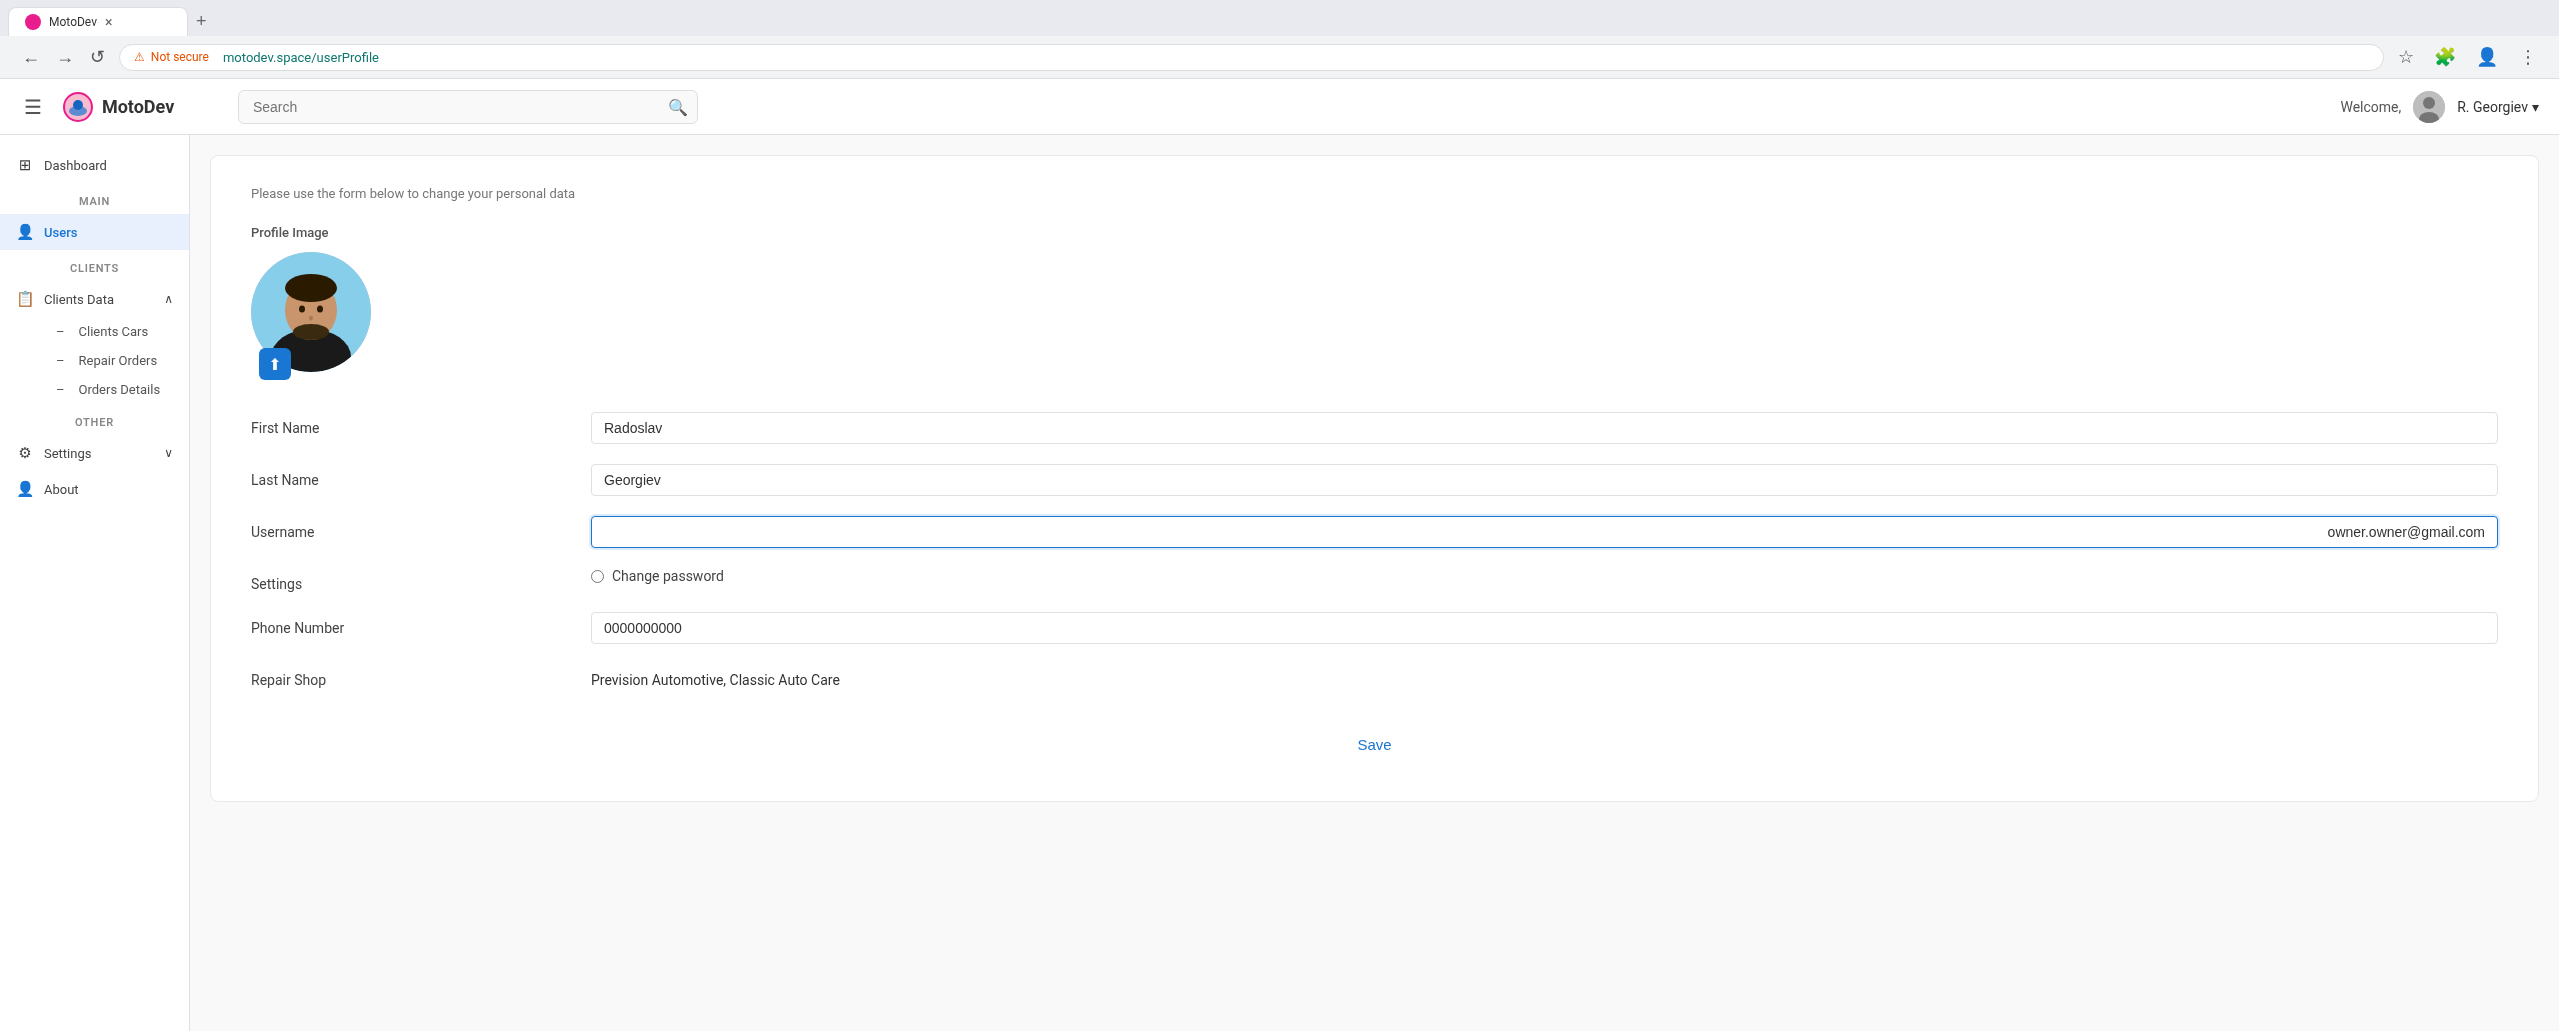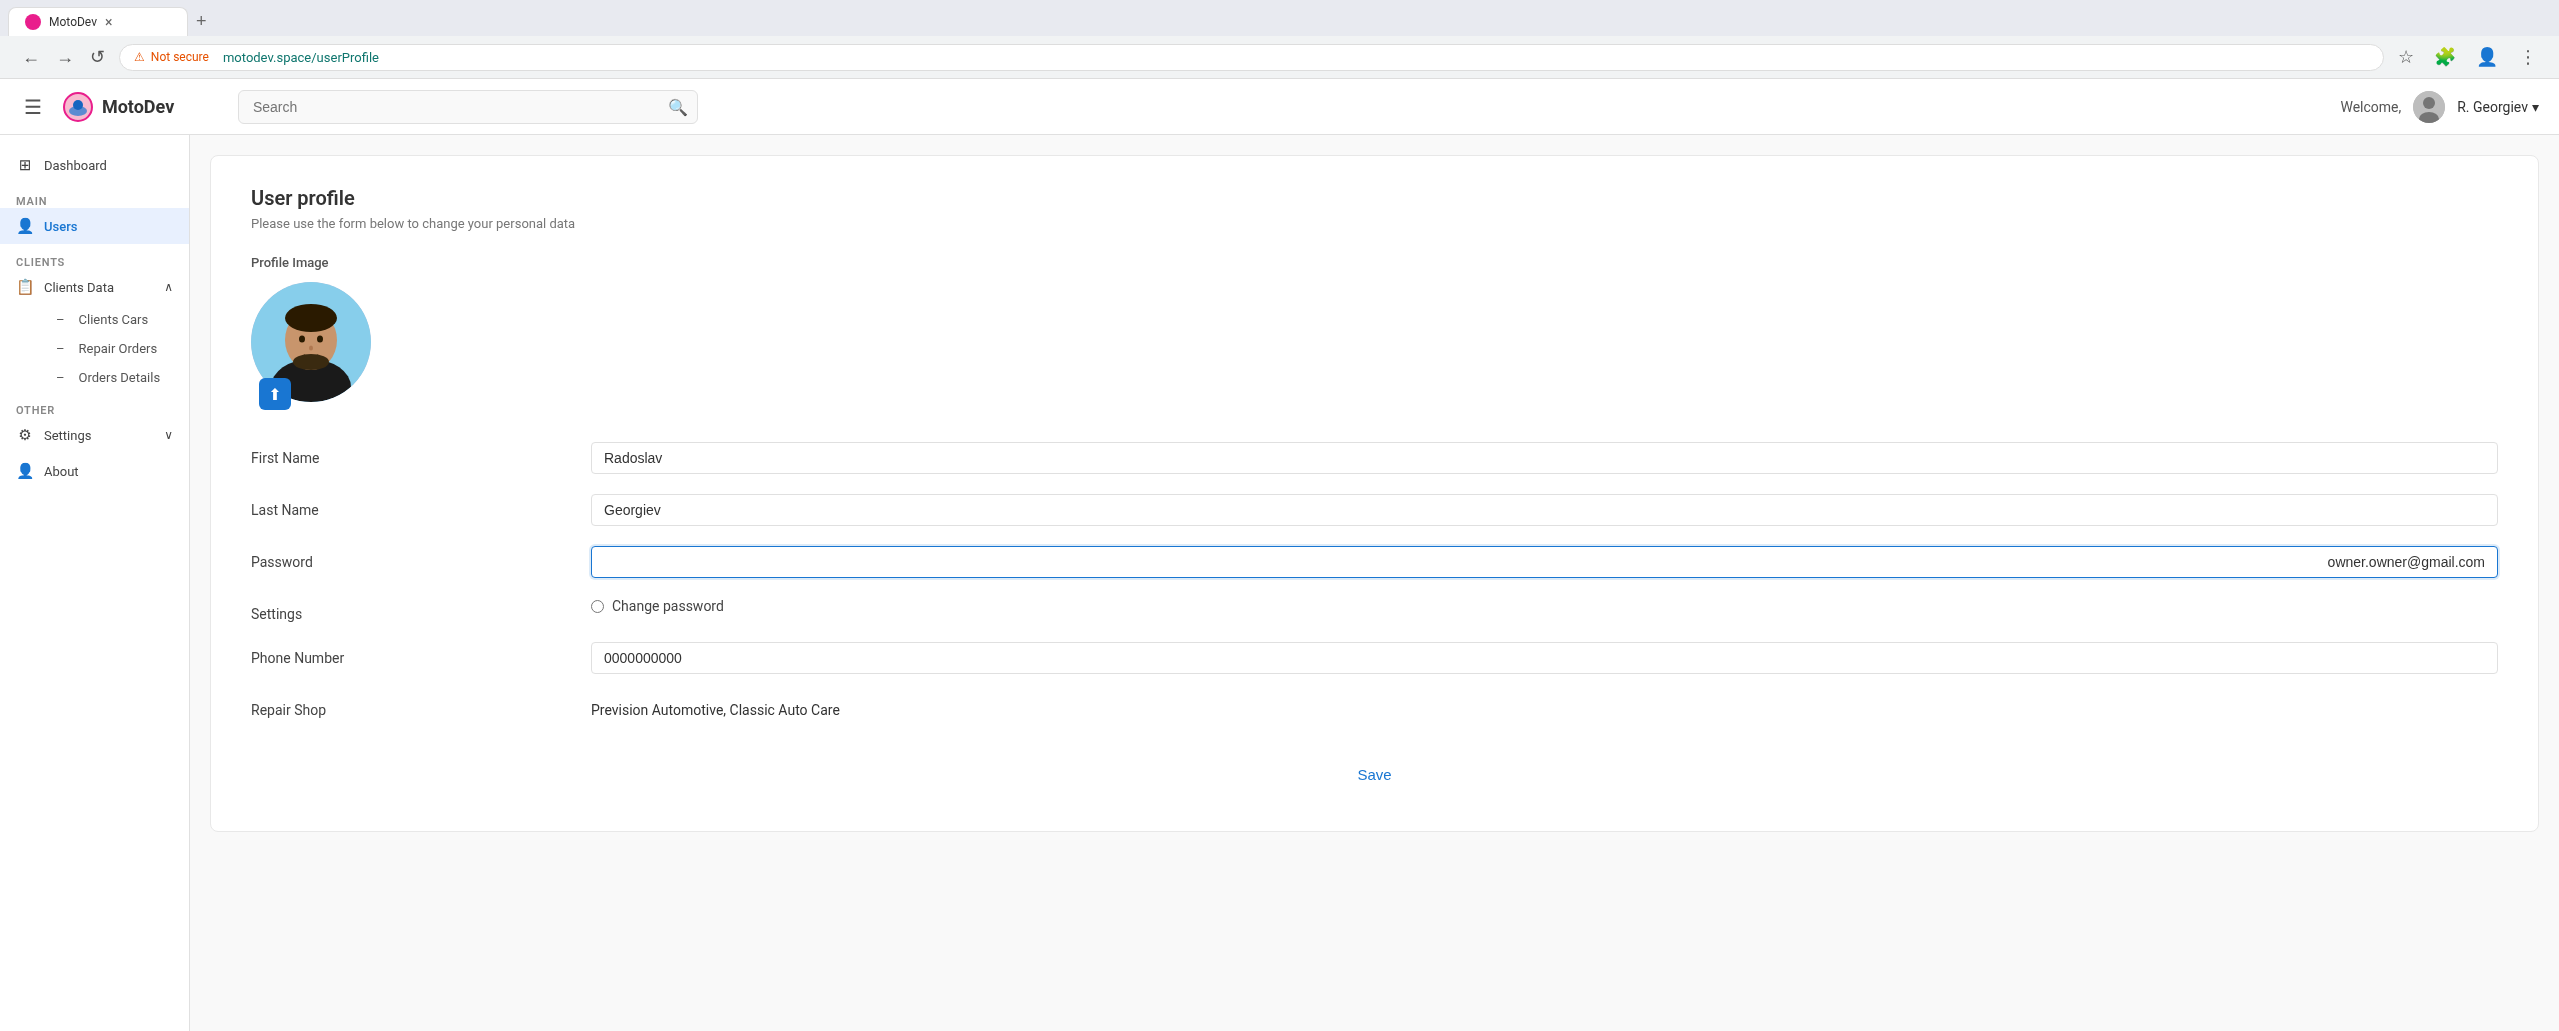--- a/index.html
+++ b/index.html
@@ -32,21 +32,21 @@
     .header-right { margin-left: auto; display: flex; align-items: center; gap: 12px; }
     .welcome-text { color: #555; font-size: 14px; }
     .user-avatar { width: 32px; height: 32px; border-radius: 50%; background: #bdbdbd; display: flex; align-items: center; justify-content: center; color: white; font-size: 14px; overflow: hidden; }
     .user-name { font-size: 14px; color: #333; cursor: pointer; display: flex; align-items: center; gap: 4px; }
 
     
     .app-body { display: flex; flex: 1; overflow: hidden; }
 
     
     .sidebar { width: 190px; background: white; border-right: 1px solid #e0e0e0; overflow-y: auto; flex-shrink: 0; padding: 12px 0; }
-    .sidebar-section-label { font-size: 11px; font-weight: 600; color: #888; padding: 12px 16px 0; letter-spacing: 0.8px; text-transform: uppercase; }
+    .sidebar-section-label { font-size: 11px; font-weight: 600; color: #888; padding: 12px 16px 6px; letter-spacing: 0.8px; text-transform: uppercase; text-align: center; }
     .sidebar-item { display: flex; align-items: center; gap: 10px; padding: 9px 16px; cursor: pointer; font-size: 13px; color: #444; border-radius: 0; transition: background 0.15s; }
     .sidebar-item.active { background: #e8f0fe; color: #1976d2; font-weight: 500; }
     .sidebar-item .item-icon { font-size: 15px; width: 18px; text-align: center; }
     .sidebar-submenu { padding-left: 40px; }
     .sidebar-submenu .sidebar-item { font-size: 13px; color: #555; padding: 7px 16px; }
     .sidebar-item .chevron { margin-left: auto; font-size: 12px; }
 
     
     .main-content { flex: 1; overflow-y: auto; background: #f9f9f9; padding: 0; }
     .content-card { background: white; margin: 20px; border-radius: 8px; border: 1px solid #e8e8e8; padding: 30px 40px 40px; }
@@ -194,21 +194,20 @@
       </div>
 
       <div class="sidebar-item">
         <span class="item-icon">👤</span>
         <span>About</span>
       </div>
     </div>
 
     <div class="main-content">
       <div class="content-card">
-        <h1 class="page-title">User profile</h1>
         <p class="page-subtitle">Please use the form below to change your personal data</p>
 
         <div class="profile-image-section">
           <div class="profile-image-label">Profile Image</div>
           <div class="profile-avatar-container">
             <div class="profile-avatar">
 
               <svg viewBox="0 0 120 120" xmlns="http://www.w3.org/2000/svg">
                 <defs>
                   <clipPath id="circle-clip">
@@ -250,21 +249,21 @@
           </div>
 
           <div class="form-row">
             <div class="form-label">Last Name</div>
             <div class="form-value">
               <input type="text" value="Georgiev" style="">
             </div>
           </div>
 
           <div class="form-row">
-            <div class="form-label">Password</div>
+            <div class="form-label">Username</div>
             <div class="form-value">
               <input type="text" class="focused" value="owner.owner@gmail.com" style="">
             </div>
           </div>
 
           <div class="form-row">
             <div class="form-label">Settings</div>
             <div class="form-value">
               <div class="change-password-row">
                 <input type="radio" id="change-pwd-radio" style="">

